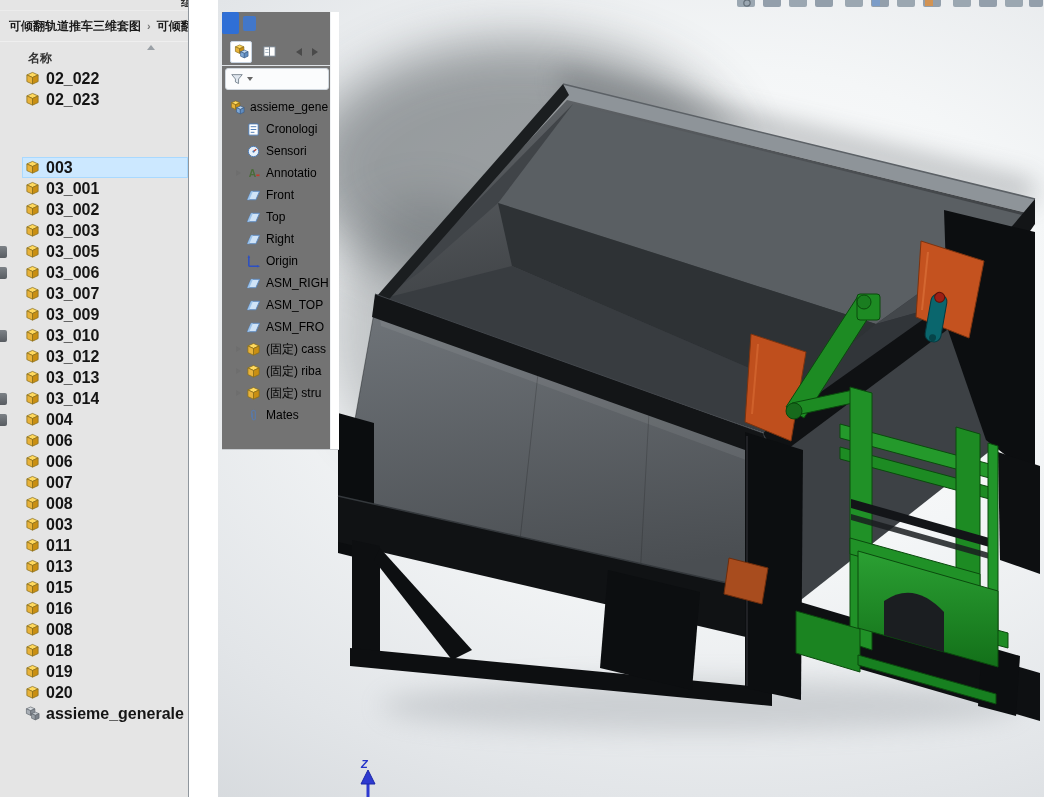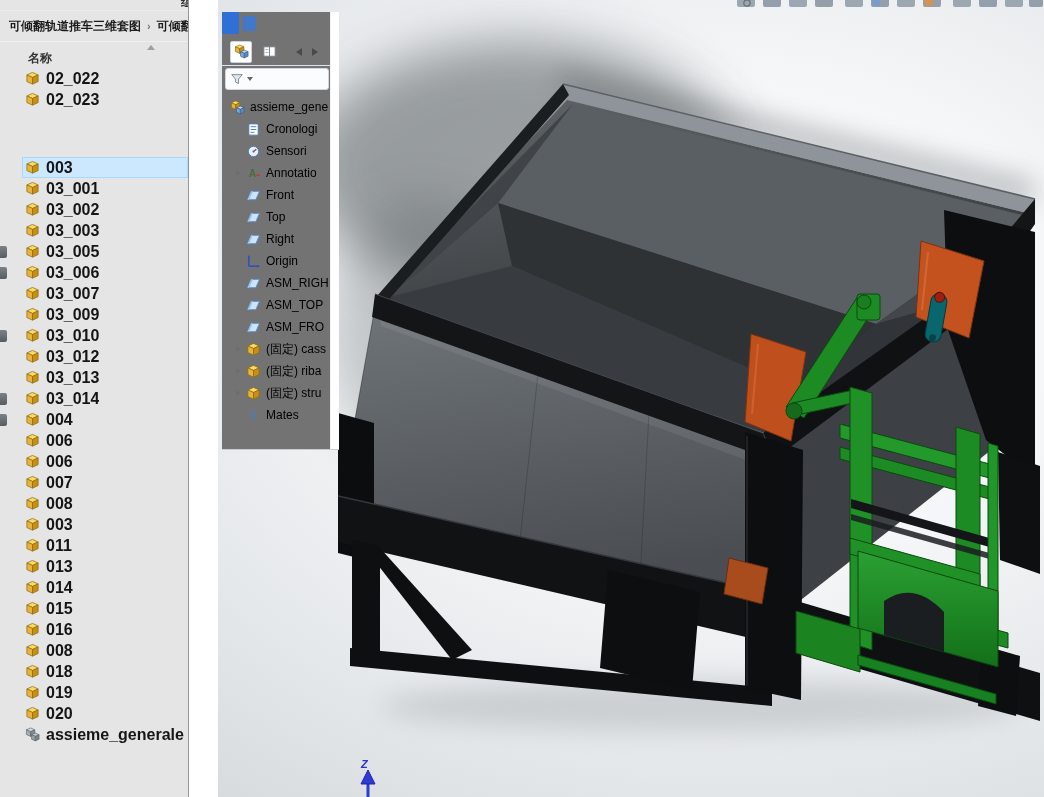--- a/index.html
+++ b/index.html
@@ -405,26 +405,20 @@
     <div class="frow">
         <svg class="fic">
           <use href="#icon-part"></use>
         </svg>
         <span class="fnm">013</span>
       </div>
     <div class="frow">
         <svg class="fic">
           <use href="#icon-part"></use>
         </svg>
-        <span class="fnm">014</span>
-      </div>
-    <div class="frow">
-        <svg class="fic">
-          <use href="#icon-part"></use>
-        </svg>
         <span class="fnm">015</span>
       </div>
     <div class="frow">
         <svg class="fic">
           <use href="#icon-part"></use>
         </svg>
         <span class="fnm">016</span>
       </div>
     <div class="frow">
         <svg class="fic">

